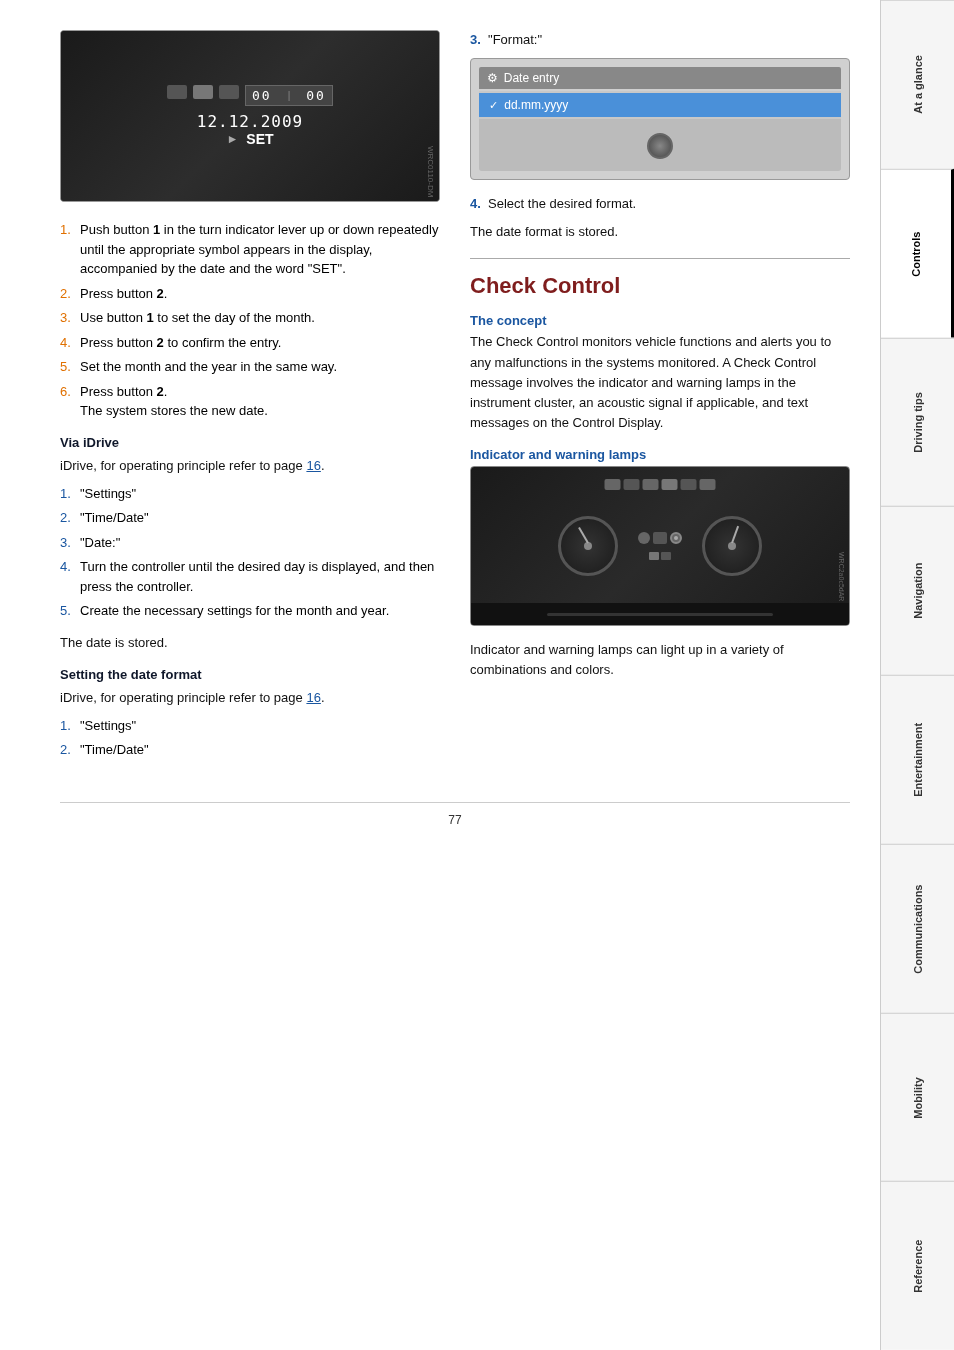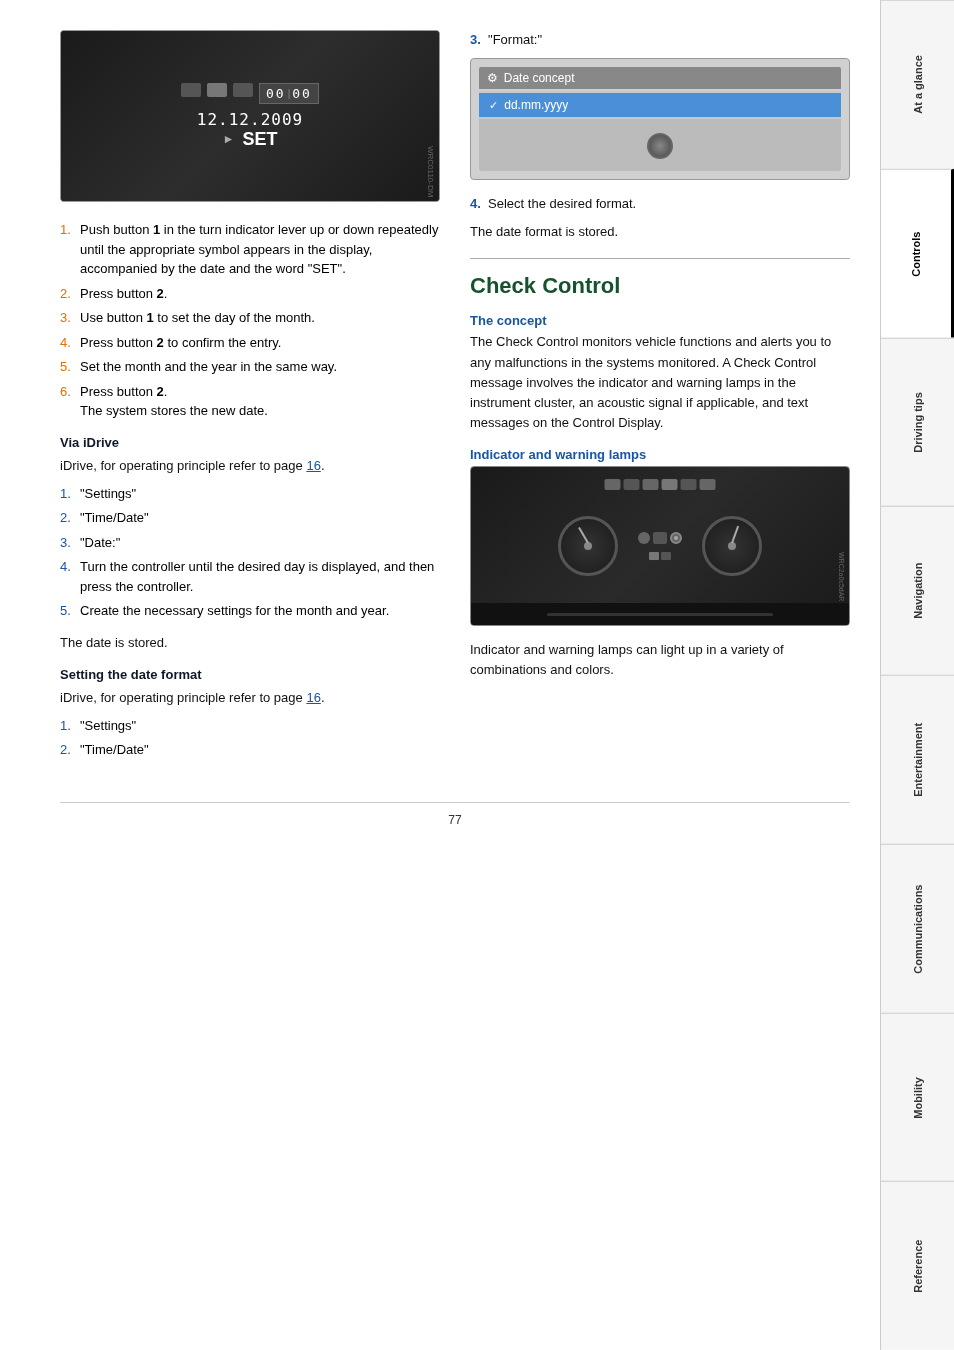--- a/index.html
+++ b/index.html
@@ -210,21 +210,21 @@
       color: #0f172a;
       font-size: 13px;
       font-weight: bold;
       margin-top: 14px;
       margin-bottom: 6px;
     }
 
     .page-section-title {
       font-size: 22px;
       font-weight: bold;
-      color: #14532d;
+      color: #7f1d1d;
       margin: 16px 0 8px 0;
       border-top: 1px solid #aaa;
       padding-top: 14px;
     }
 
     .subsection-title {
       color: #1a56a0;
       font-size: 13px;
       font-weight: bold;
       margin-top: 14px;
@@ -324,30 +324,30 @@
     <div class="col-left">
 
       <div class="top-image-area">
         <div class="screenshot-box">
           <div class="screenshot-instrument">
             <div class="instrument-inner">
               <div class="top-icons-row">
                 <div class="icon-sq"></div>
                 <div class="icon-sq light"></div>
                 <div class="icon-sq"></div>
-                <div style="display:flex; gap:2px; align-items:center; background:#444; padding:2px 6px; border:1px solid #666;">
+                <div style="display:flex; gap:16px; align-items:center; background:#444; padding:2px 6px; border:1px solid #666;">
                   <span style="font-family:monospace; font-size:13px; color:#fff; letter-spacing:2px;">00</span>
                   <span style="color:#888; font-size:10px;">|</span>
                   <span style="font-family:monospace; font-size:13px; color:#fff; letter-spacing:2px;">00</span>
                 </div>
               </div>
               <div class="date-display-large">12.12.2009</div>
               <div class="set-row">
                 <span style="font-size:12px; color:#aaa;">►</span>
-                <span style="color:#fff; font-size:18px; font-weight:bold;">SET</span>
+                <span style="color:#fff; font-size:14px; font-weight:bold;">SET</span>
               </div>
             </div>
             <div class="watermark">WRC0110-DM</div>
           </div>
         </div>
       </div>
 
       <ol class="numbered-list">
         <li>
           <span class="num orange">1.</span>
@@ -422,21 +422,21 @@
 
     <div class="col-right">
 
       <p class="body-text">
         <span style="color:#1a56a0; font-weight:bold;">3.</span>&nbsp;&nbsp;"Format:"
       </p>
 
       <div class="date-format-screen">
         <div class="date-format-header">
           <span style="font-size:12px;">⚙</span>
-          <span>Date concept</span>
+          <span>Date entry</span>
         </div>
         <div class="date-format-screen-inner">
           <div class="date-format-item selected">
             <span style="font-size:11px;">✓</span>
             <span>dd.mm.yyyy</span>
           </div>
           <div style="display:flex; justify-content:center; padding:8px; background:#bbb;">
             <div class="date-format-knob"></div>
           </div>
         </div>

